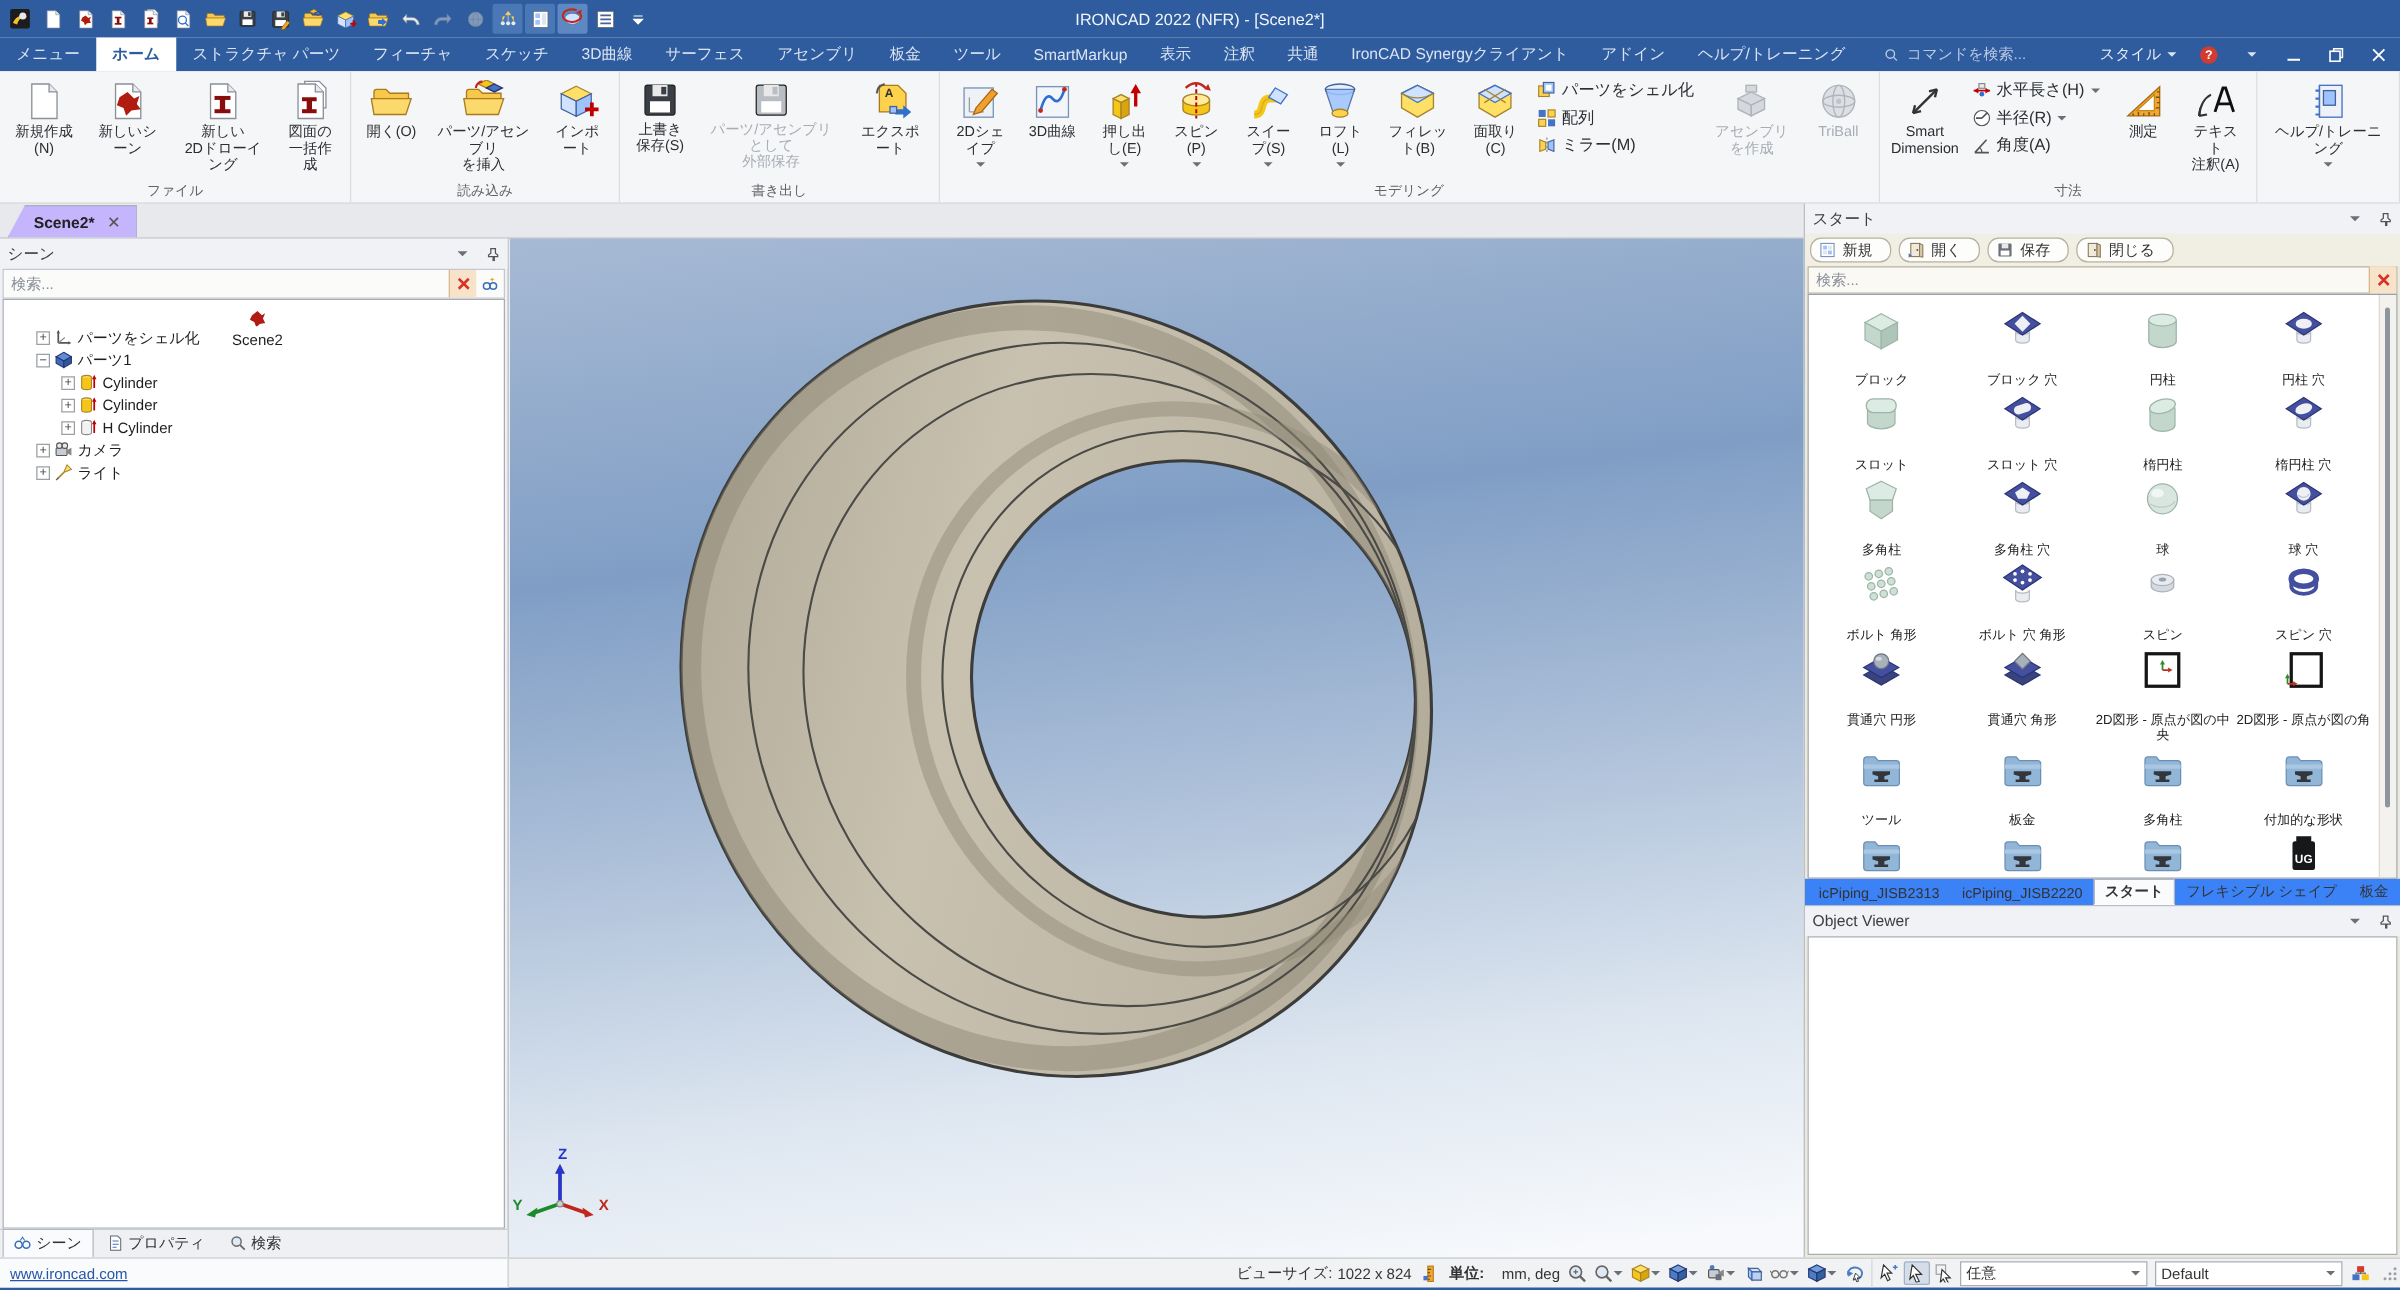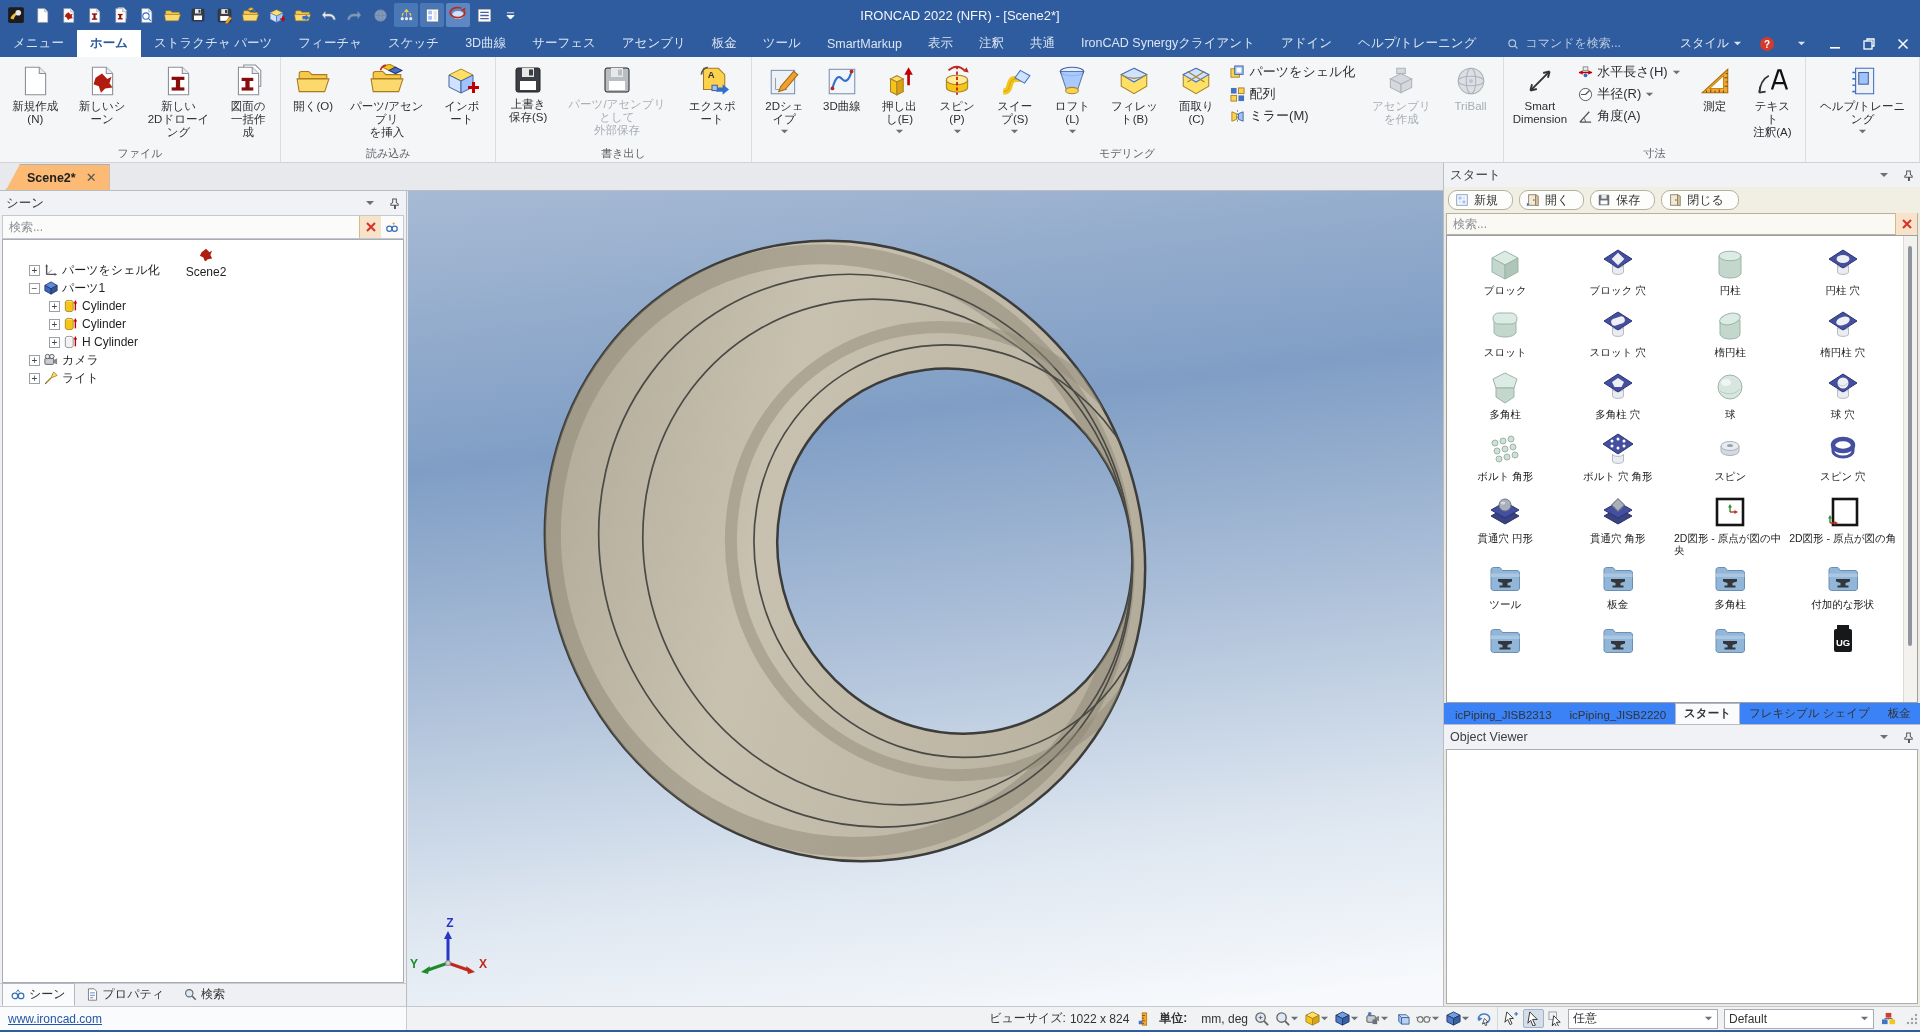--- a/index.html
+++ b/index.html
@@ -41,21 +41,21 @@
   .rb-large .lbl { margin-top:2px; font-size:11.5px; line-height:1.15; text-align:center; white-space:pre-line; color:#2b2f33; }
   .rb-large.disabled .lbl { color:#a7adb5; }
   .rb-large.disabled { pointer-events:none; }
   .rb-caret { margin-top:1px; }
   .rb-stack { display:flex; flex-direction:column; justify-content:flex-start; gap:2px; padding:2px 2px; }
   .rb-small { display:flex; align-items:center; gap:4px; font-size:13px; color:#2b2f33; padding:1px 3px; border-radius:2px; white-space:nowrap; }
 
   
   .doctabs { position:absolute; left:0; top:163px; width:1443px; height:28px;
     background:#e7e9ec; border-bottom:1px solid #b9bdc4; display:flex; align-items:flex-end; padding-left:6px; }
-  .doctab { height:26px; background:#fdba74; border:1px solid #aab0b8; border-bottom:none;
+  .doctab { height:26px; background:#c4b5fd; border:1px solid #aab0b8; border-bottom:none;
     display:flex; align-items:center; gap:10px; padding:0 12px 0 20px; font-weight:bold; font-size:12.5px;
     clip-path:polygon(14px 0, 100% 0, 100% 100%, 0 100%); }
   .doctab .x { font-weight:normal; color:#555; font-size:13px; }
 
   
   .left-panel { position:absolute; left:0; top:191px; width:407px; height:815px;
     background:#eef0f3; border-right:1px solid #b9bdc4; display:flex; flex-direction:column; }
   .panel-hdr { height:24px; display:flex; align-items:center; padding:0 6px; color:#3c4043; background:#f1f2f5; font-size:12.5px; }
   .panel-hdr .sp { flex:1; }
   .srch-row { height:24px; display:flex; align-items:center; margin:0 2px; background:#fbfbfa; border:1px solid #c4c8ce; }
@@ -77,21 +77,21 @@
   
   .right-panel { position:absolute; left:1443px; top:163px; width:477px; height:843px;
     background:#eceade; border-left:1px solid #b9bdc4; display:flex; flex-direction:column; }
   .cat-toolbar { height:26px; background:#f1efe3; display:flex; align-items:center; gap:6px; padding:0 4px; }
   .cat-tb-btn { height:20px; display:flex; align-items:center; gap:5px; background:#fdfdfb; border:1px solid #b6b1a0;
     border-radius:9px; padding:0 14px 0 6px; font-size:12px; color:#333; }
   .cat-search { height:22px; display:flex; align-items:center; background:#faf9f4; border:1px solid #b6b1a0; margin:0 2px; }
   .cat-grid-wrap { position:relative; height:468px; margin:0 2px; background:#fff; border:1px solid #9aa0a6; overflow:hidden; }
   .cat-grid { display:grid; grid-template-columns:repeat(4,1fr); padding:6px 18px 0 2px; }
   .cat-item { min-height:62px; display:flex; flex-direction:column; align-items:center; justify-content:flex-start; padding-top:4px; }
-  .cat-item .lbl { font-size:10.5px; color:#222; line-height:1.15; margin-top:2px; }
+  .cat-item .lbl { font-size:10.5px; color:#222; text-align:center; line-height:1.15; margin-top:16px; }
   .cat-scroll { position:absolute; right:0; top:0; width:14px; height:100%; background:#f3f2ee; border-left:1px solid #dddacd; }
   .cat-thumb { position:absolute; right:5px; top:10px; width:4px; height:400px; background:#8f959d; border-radius:2px; }
   .cat-footer { height:24px; display:flex; align-items:center; gap:4px; padding:2px 4px; background:#eceade; }
   .cat-foot-btn { height:19px; display:flex; align-items:center; gap:5px; background:#f6f4ea; border:1px solid #b6b1a0;
     border-radius:9px; padding:0 12px; font-size:11.5px; color:#333; }
   .cat-tabs { height:22px; display:flex; align-items:flex-end; padding-left:2px; background:#3b82f6; border-bottom:1px solid #b9bdc4; }
   .cat-tab { padding:2px 8px; font-size:11.5px; color:#333; white-space:nowrap; border:1px solid transparent; }
   .cat-tab.active { background:#fafbfc; border-color:#b3b8bf; border-bottom-color:#fafbfc; font-weight:bold; }
   .ov-body { flex:1; margin:0 2px 2px 2px; background:#fff; border:1px solid #a9adb3; }
 

